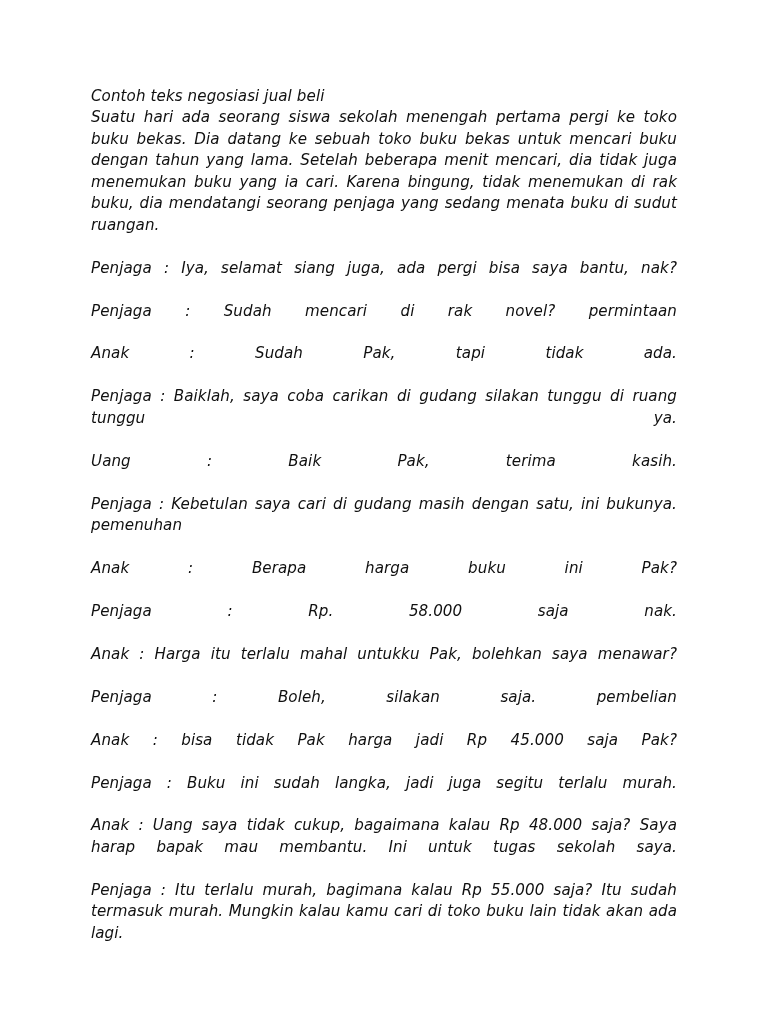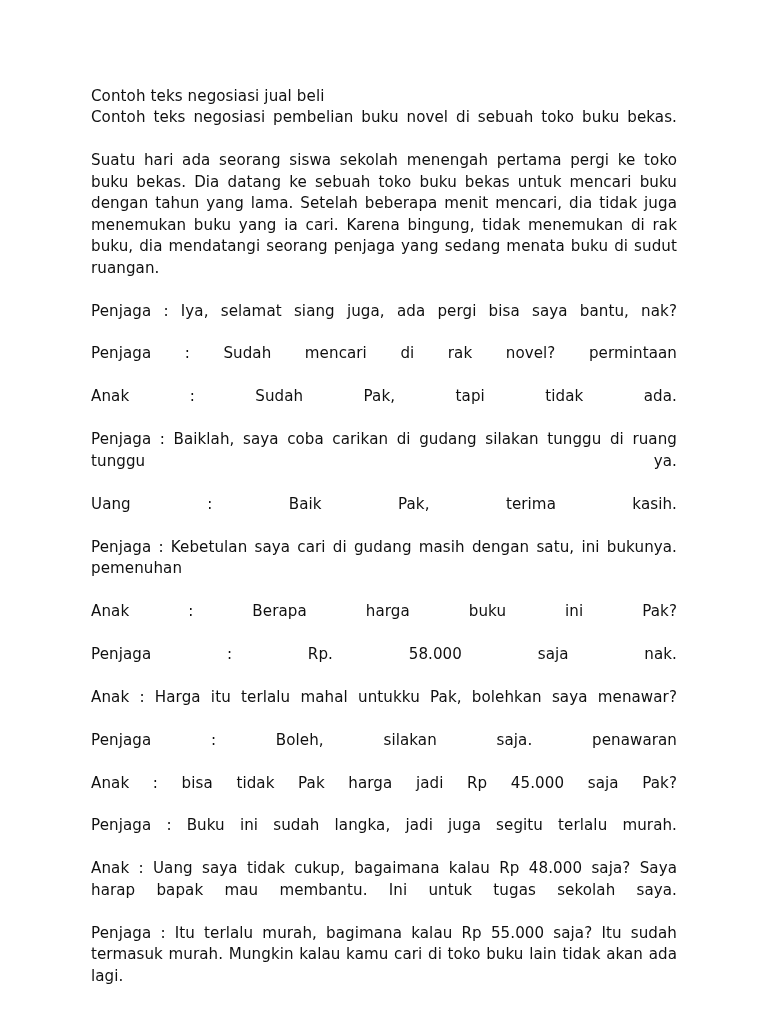--- a/index.html
+++ b/index.html
@@ -12,20 +12,21 @@
     background: #ffffff;
     font-family: "DejaVu Sans", sans-serif;
     color: #101010;
     overflow: hidden;
   }
   #page {
     position: relative;
     width: 768px;
     height: 856px;
     background: #ffffff;
+    font-style: italic;
   }
   #doc-body {
     position: absolute;
     left: 91px;
     top: 86px;
     width: 586px;
   }
   .para {
     margin: 0;
     padding: 0;
@@ -49,30 +50,29 @@
   .para.nojust::after {
     content: none;
   }
 </style>
 </head>
 <body>
 
 <div id="page">
   <div id="doc-body">
       <p class="para nojust">Contoh teks negosiasi jual beli</p>
-      <p class="para">Contoh teks negosiasi pembelian buku novel di sebuah toko buku bekas.</p>
       <p class="para">Suatu hari ada seorang siswa sekolah menengah pertama pergi ke toko buku bekas. Dia datang ke sebuah toko buku bekas untuk mencari buku dengan tahun yang lama. Setelah beberapa menit mencari, dia tidak juga menemukan buku yang ia cari. Karena bingung, tidak menemukan di rak buku, dia mendatangi seorang penjaga yang sedang menata buku di sudut ruangan.</p>
       <p class="para">Penjaga : Iya, selamat siang juga, ada pergi bisa saya bantu, nak?</p>
       <p class="para">Penjaga : Sudah mencari di rak novel? permintaan</p>
       <p class="para">Anak : Sudah Pak, tapi tidak ada.</p>
       <p class="para">Penjaga : Baiklah, saya coba carikan di gudang silakan tunggu di ruang tunggu ya.</p>
       <p class="para">Uang : Baik Pak, terima kasih.</p>
       <p class="para">Penjaga : Kebetulan saya cari di gudang masih dengan satu, ini bukunya. pemenuhan</p>
       <p class="para">Anak : Berapa harga buku ini Pak?</p>
       <p class="para">Penjaga : Rp. 58.000 saja nak.</p>
       <p class="para">Anak : Harga itu terlalu mahal untukku Pak, bolehkan saya menawar?</p>
-      <p class="para">Penjaga : Boleh, silakan saja. penawaran</p>
+      <p class="para">Penjaga : Boleh, silakan saja. pembelian</p>
       <p class="para">Anak : bisa tidak Pak harga jadi Rp 45.000 saja Pak?</p>
       <p class="para">Penjaga : Buku ini sudah langka, jadi juga segitu terlalu murah.</p>
       <p class="para">Anak : Uang saya tidak cukup, bagaimana kalau Rp 48.000 saja? Saya harap bapak mau membantu. Ini untuk tugas sekolah saya.</p>
       <p class="para">Penjaga : Itu terlalu murah, bagimana kalau Rp 55.000 saja? Itu sudah termasuk murah. Mungkin kalau kamu cari di toko buku lain tidak akan ada lagi.</p>
     </div>
 </div>
 
 </body></html>

